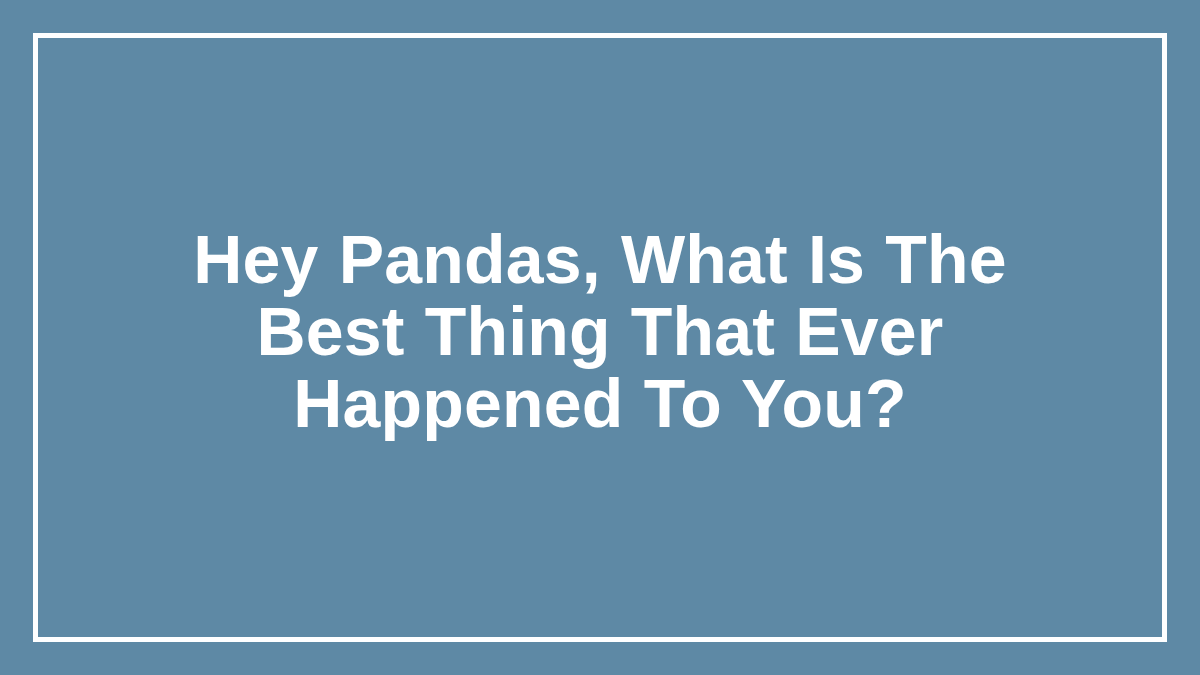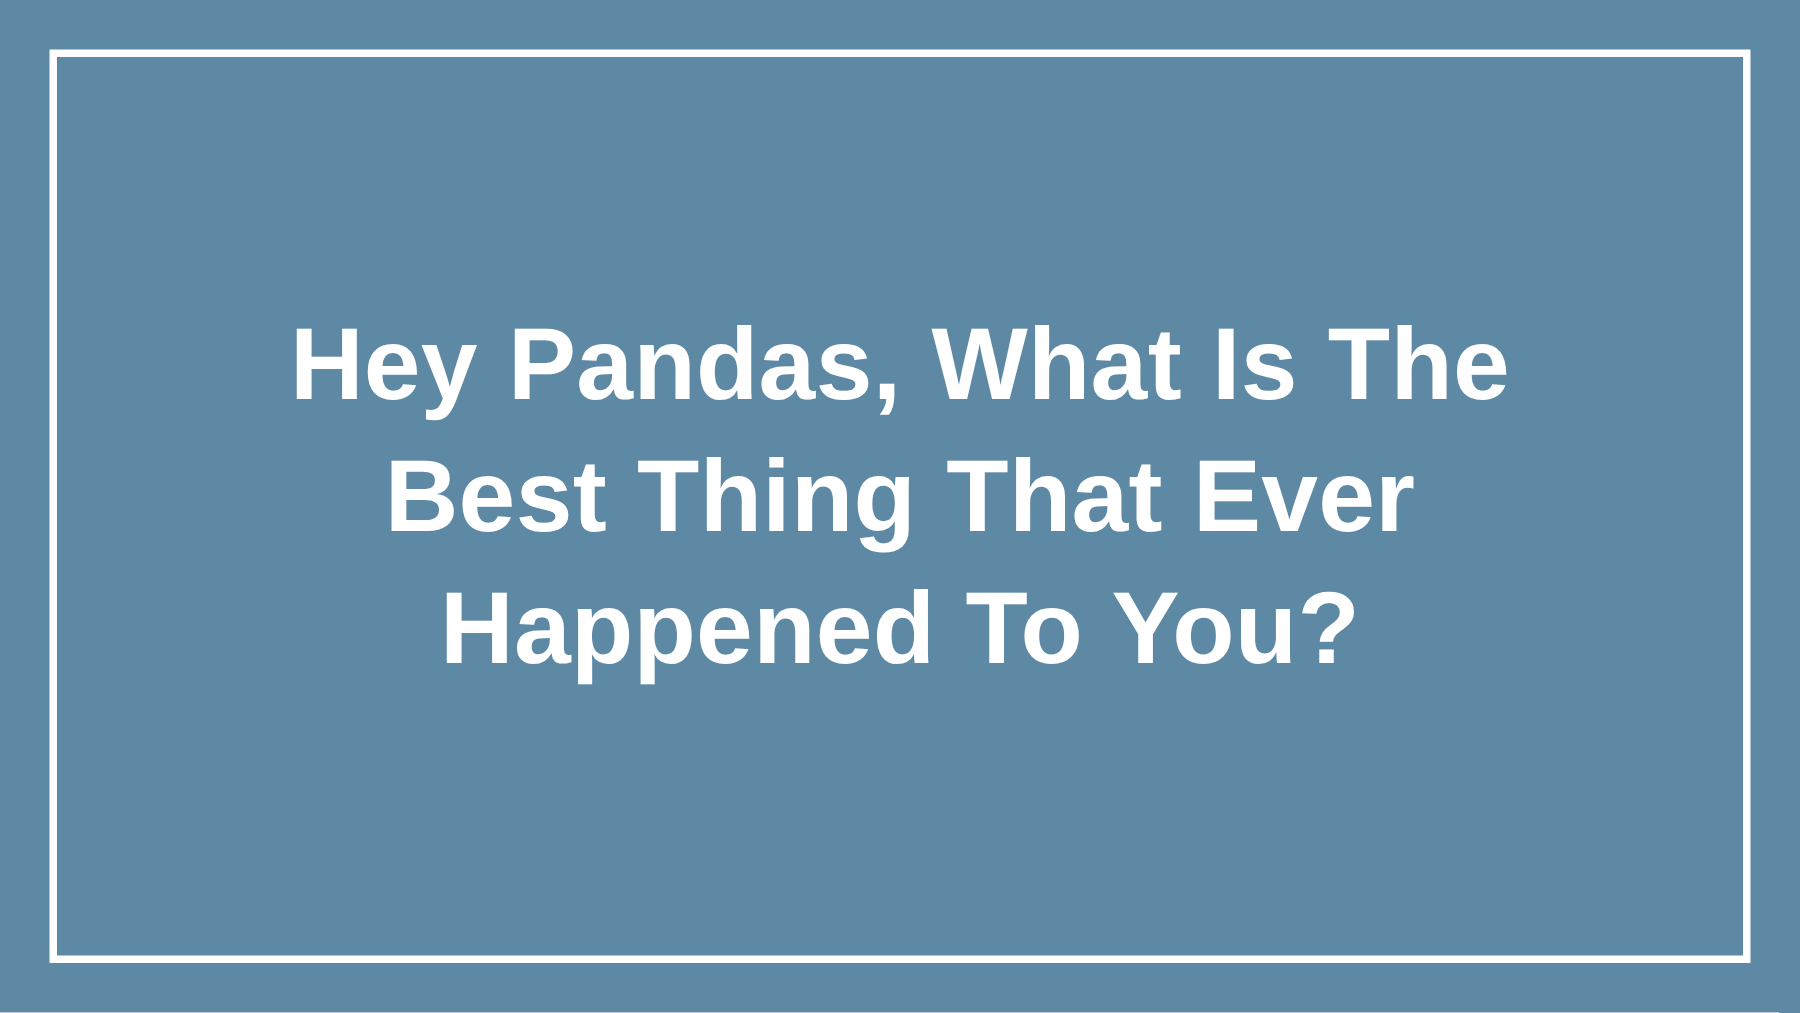--- a/index.html
+++ b/index.html
@@ -63,16 +63,16 @@
   }
 </style>
 </head>
 <body>
 
 <div class="canvas" style="background: rgb(94, 137, 165); width: 1200px; height: 675px;">
 
   <div class="frame" style="border-color: rgb(255, 255, 255); border-width: 5px; left: 33px; top: 33px; width: 1134px; height: 609px;"></div>
 
   <div class="headline-wrap" style="left: 33px; top: 33px; width: 1134px; height: 609px;">
-    <h1 class="headline" style="color: rgb(255, 255, 255); font-size: 68px; line-height: 88px; text-align: center; font-weight: bold;">Hey Pandas, What Is The Best Thing That Ever Happened To You?</h1>
+    <h1 class="headline" style="color: rgb(255, 255, 255); font-size: 68px; line-height: 72px; text-align: center; font-weight: bold;">Hey Pandas, What Is The Best Thing That Ever Happened To You?</h1>
   </div>
 
 </div>
 
 </body></html>

